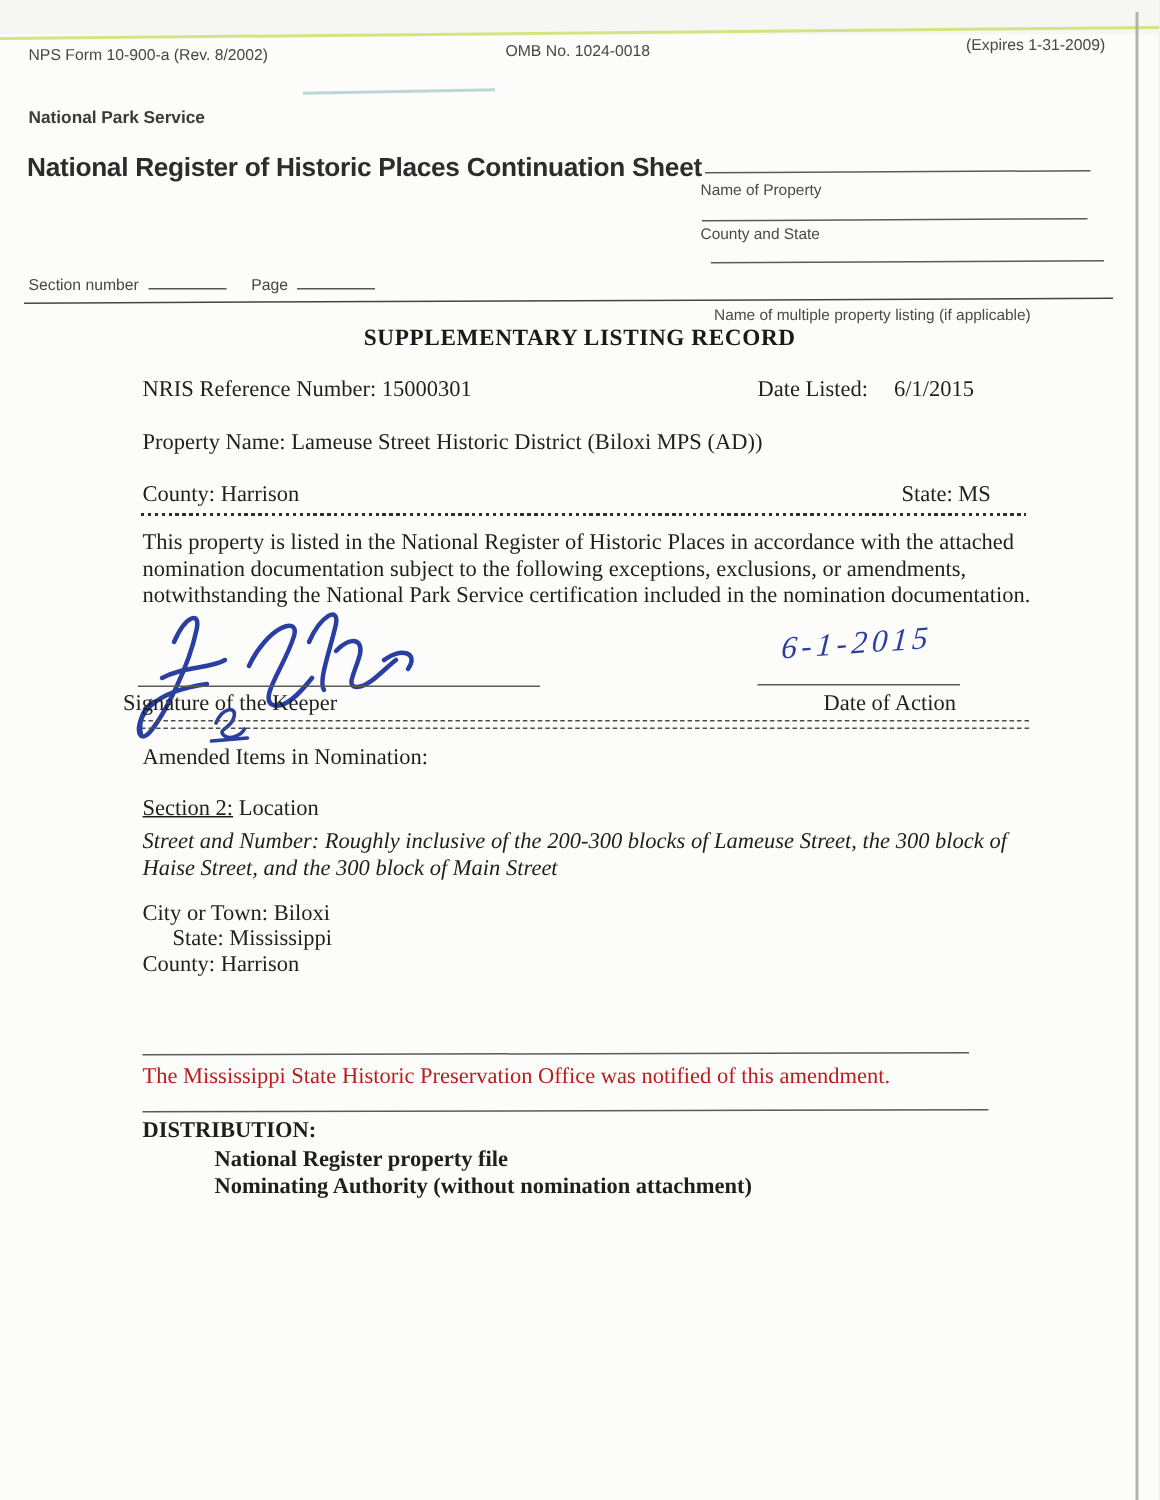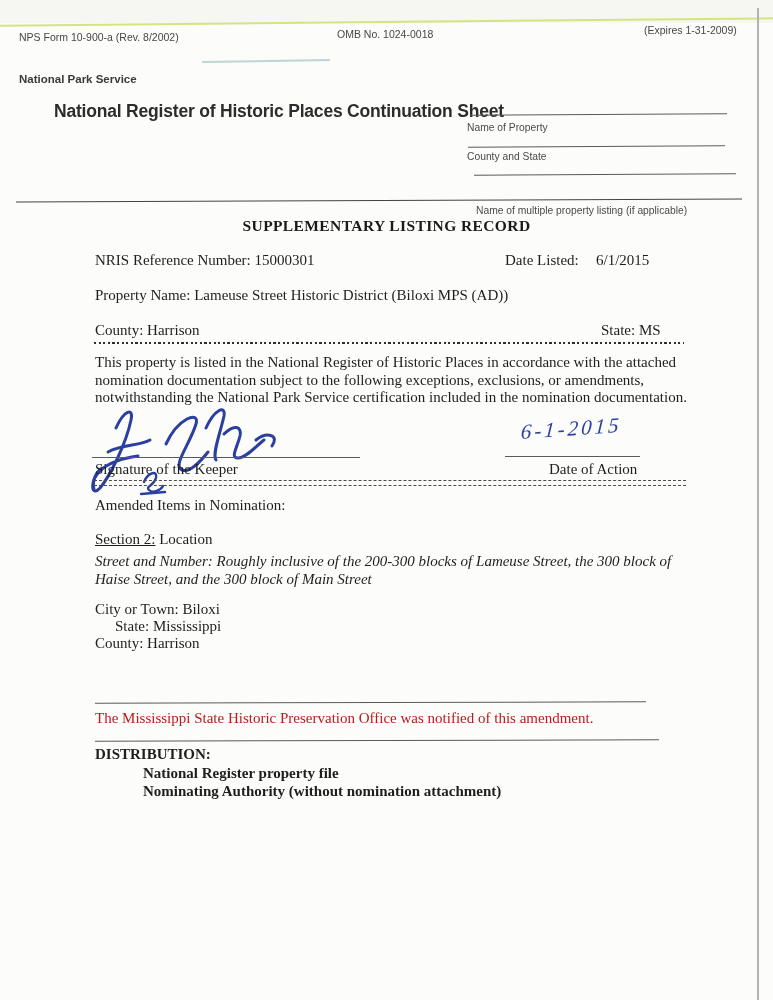--- a/index.html
+++ b/index.html
@@ -44,31 +44,35 @@
   <div class="abs scanline-yellow" style="top:21px;left:-8px;width:790px;transform:rotate(-0.55deg);"></div>
   <div class="abs scanline-teal" style="top:60px;left:202px;width:128px;transform:rotate(-1deg);"></div>
   <div class="abs scan-vline" style="top:8px;left:757px;height:992px;"></div>
 
   <div class="abs sans small" style="top:31px;left:19px;">NPS Form 10-900-a (Rev. 8/2002)</div>
   <div class="abs sans small" style="top:28px;left:337px;">OMB No. 1024-0018</div>
   <div class="abs sans small" style="top:24px;left:644px;">(Expires 1-31-2009)</div>
 
   <div class="abs sans agency" style="top:72px;left:19px;">National Park Service</div>
 
-  <div class="abs sans doc-title" style="top:101px;left:18px;width:470px;margin-left:36px;">National Register of Historic Places Continuation Sheet</div>
+  <div class="abs sans doc-title" style="top:101px;left:18px;width:470px;">National Register of Historic Places Continuation Sheet</div>
 
   <div class="abs rule" style="top:114px;left:470px;width:257px;transform:rotate(-0.3deg);"></div>
   <div class="abs sans fieldlabel" style="top:122px;left:467px;">Name of Property</div>
 
   <div class="abs rule" style="top:146px;left:468px;width:257px;transform:rotate(-0.3deg);"></div>
   <div class="abs sans fieldlabel" style="top:151px;left:467px;">County and State</div>
 
   <div class="abs rule" style="top:174px;left:474px;width:262px;transform:rotate(-0.3deg);"></div>
   <div class="abs sans fieldlabel" style="top:179px;left:476px;margin-top:26px;">Name of multiple property listing (if applicable)</div>
 
+  <div class="abs sans small" style="top:181px;left:19px;">
+    <span>Section number</span><span class="blank"></span>
+    <span style="margin-left:8px;">Page</span><span class="blank"></span>
+  </div>
 
   <div class="abs rule-dark" style="top:200px;left:16px;width:726px;transform:rotate(-0.25deg);"></div>
 
   <div class="abs heading-serif" style="top:217px;left:0;width:773px;">SUPPLEMENTARY LISTING RECORD</div>
 
   <div class="abs body-text" style="top:252px;left:95px;">
     <span>NRIS Reference Number:</span>
     <span>15000301</span>
   </div>
   <div class="abs body-text" style="top:252px;left:505px;">Date Listed:</div>
@@ -86,21 +90,21 @@
   <svg class="abs sig" style="top:402px;left:86px;" width="205" height="94" viewBox="0 0 205 94">
     <path d="M30,26 C38,8 48,5 45,18 C40,42 24,74 14,86 C5,96 3,78 15,68 C24,60 38,56 52,54"></path>
     <path d="M8,88 C6,78 10,70 16,66"></path>
     <path d="M22,50 C36,42 54,44 64,38"></path>
     <path d="M80,42 C92,16 114,8 110,22 C104,42 86,64 96,68 C104,71 114,60 122,50"></path>
     <path d="M120,26 C128,8 140,2 138,14 C134,32 126,52 130,58"></path>
     <path d="M138,32 C148,22 156,24 154,34 C151,46 144,56 152,56 C160,56 170,44 178,38"></path>
     <path d="M170,38 C180,30 194,32 186,44"></path>
   </svg>
   <div class="abs rule" style="top:457px;left:92px;width:268px;"></div>
-  <div class="abs body-text" style="top:461px;left:95px;">Signature of the Keeper</div>
+  <div class="abs body-text" style="top:461px;left:82px;">Signature of the Keeper</div>
   <svg class="abs scrib" style="top:468px;left:138px;" width="32" height="30" viewBox="0 0 32 30">
     <path d="M6,14 C10,4 20,2 18,10 C16,18 7,18 11,22 C15,26 23,22 25,18"></path>
     <path d="M3,26 L27,24"></path>
   </svg>
 
   <div class="abs ink hand-date" style="top:420px;left:520px;">6-1-2015</div>
   <div class="abs rule" style="top:456px;left:505px;width:135px;"></div>
   <div class="abs body-text" style="top:461px;left:549px;">Date of Action</div>
 
   <div class="abs double-dash" style="top:480px;left:94px;width:592px;"></div>

